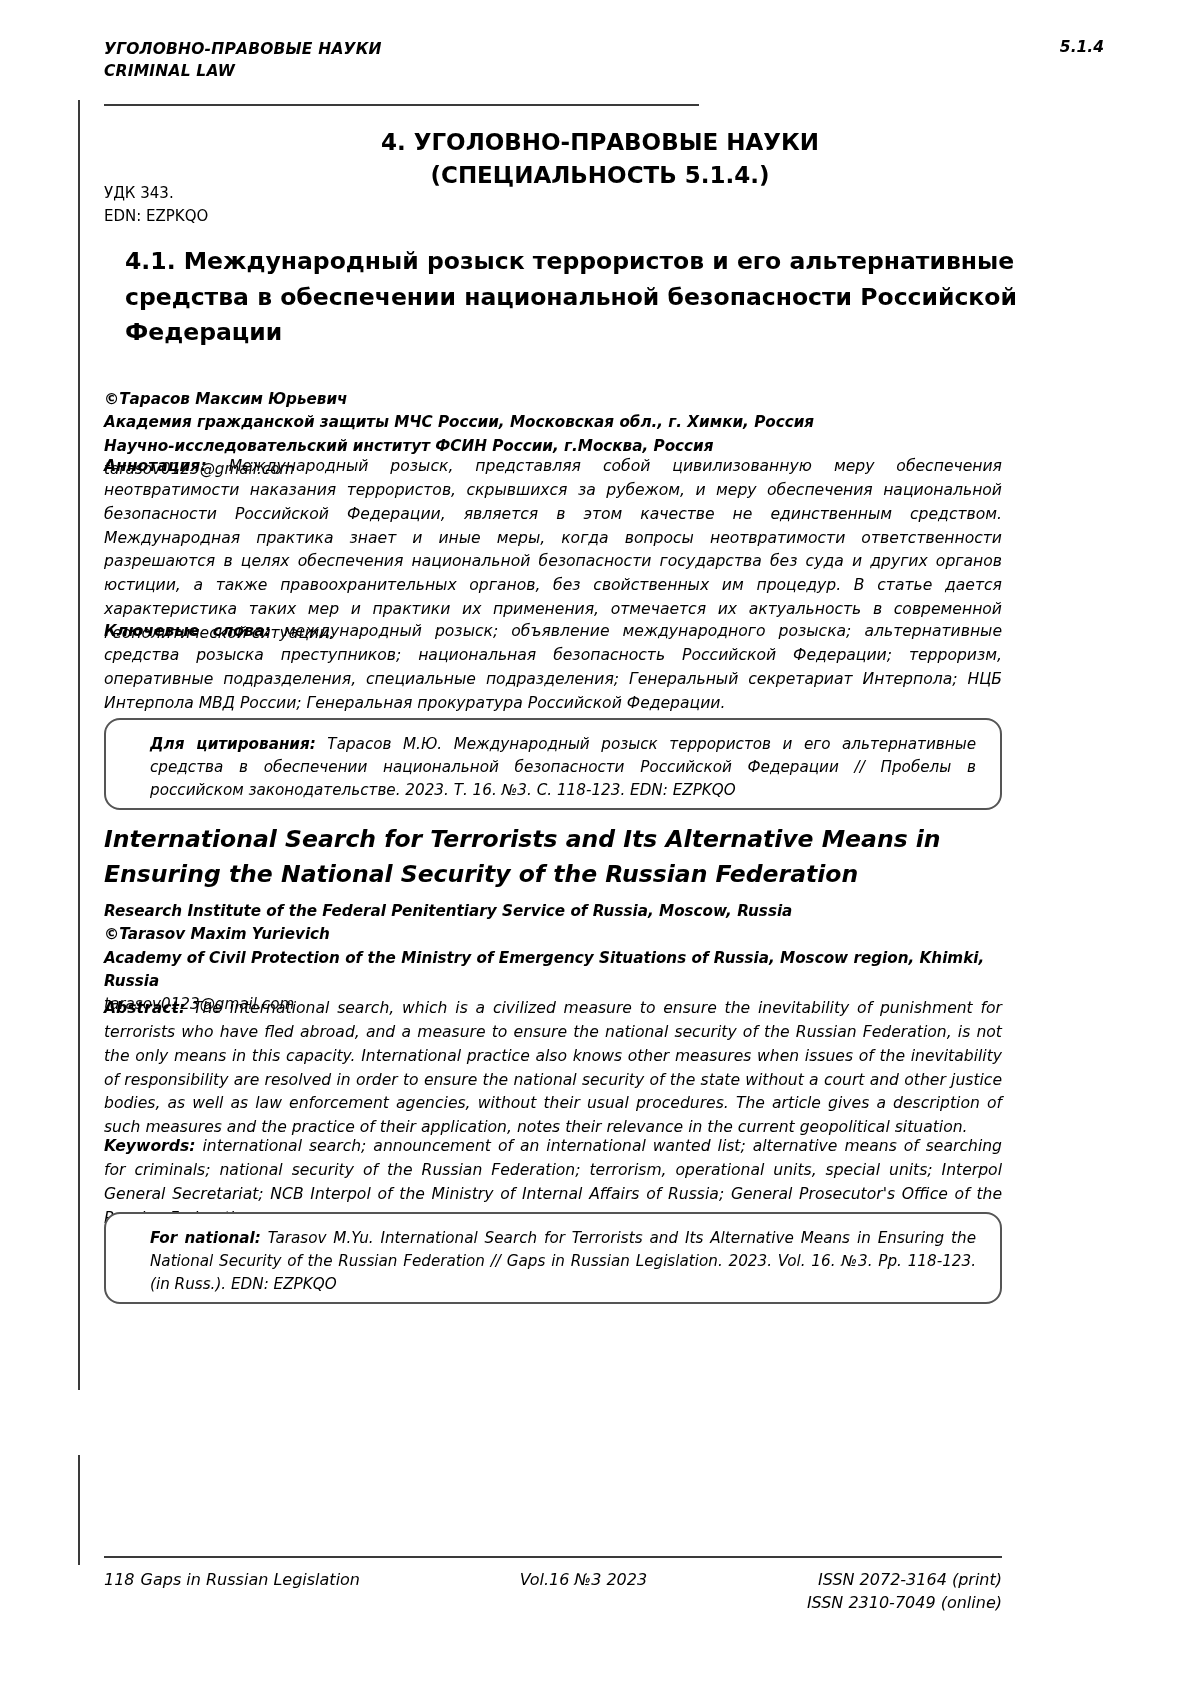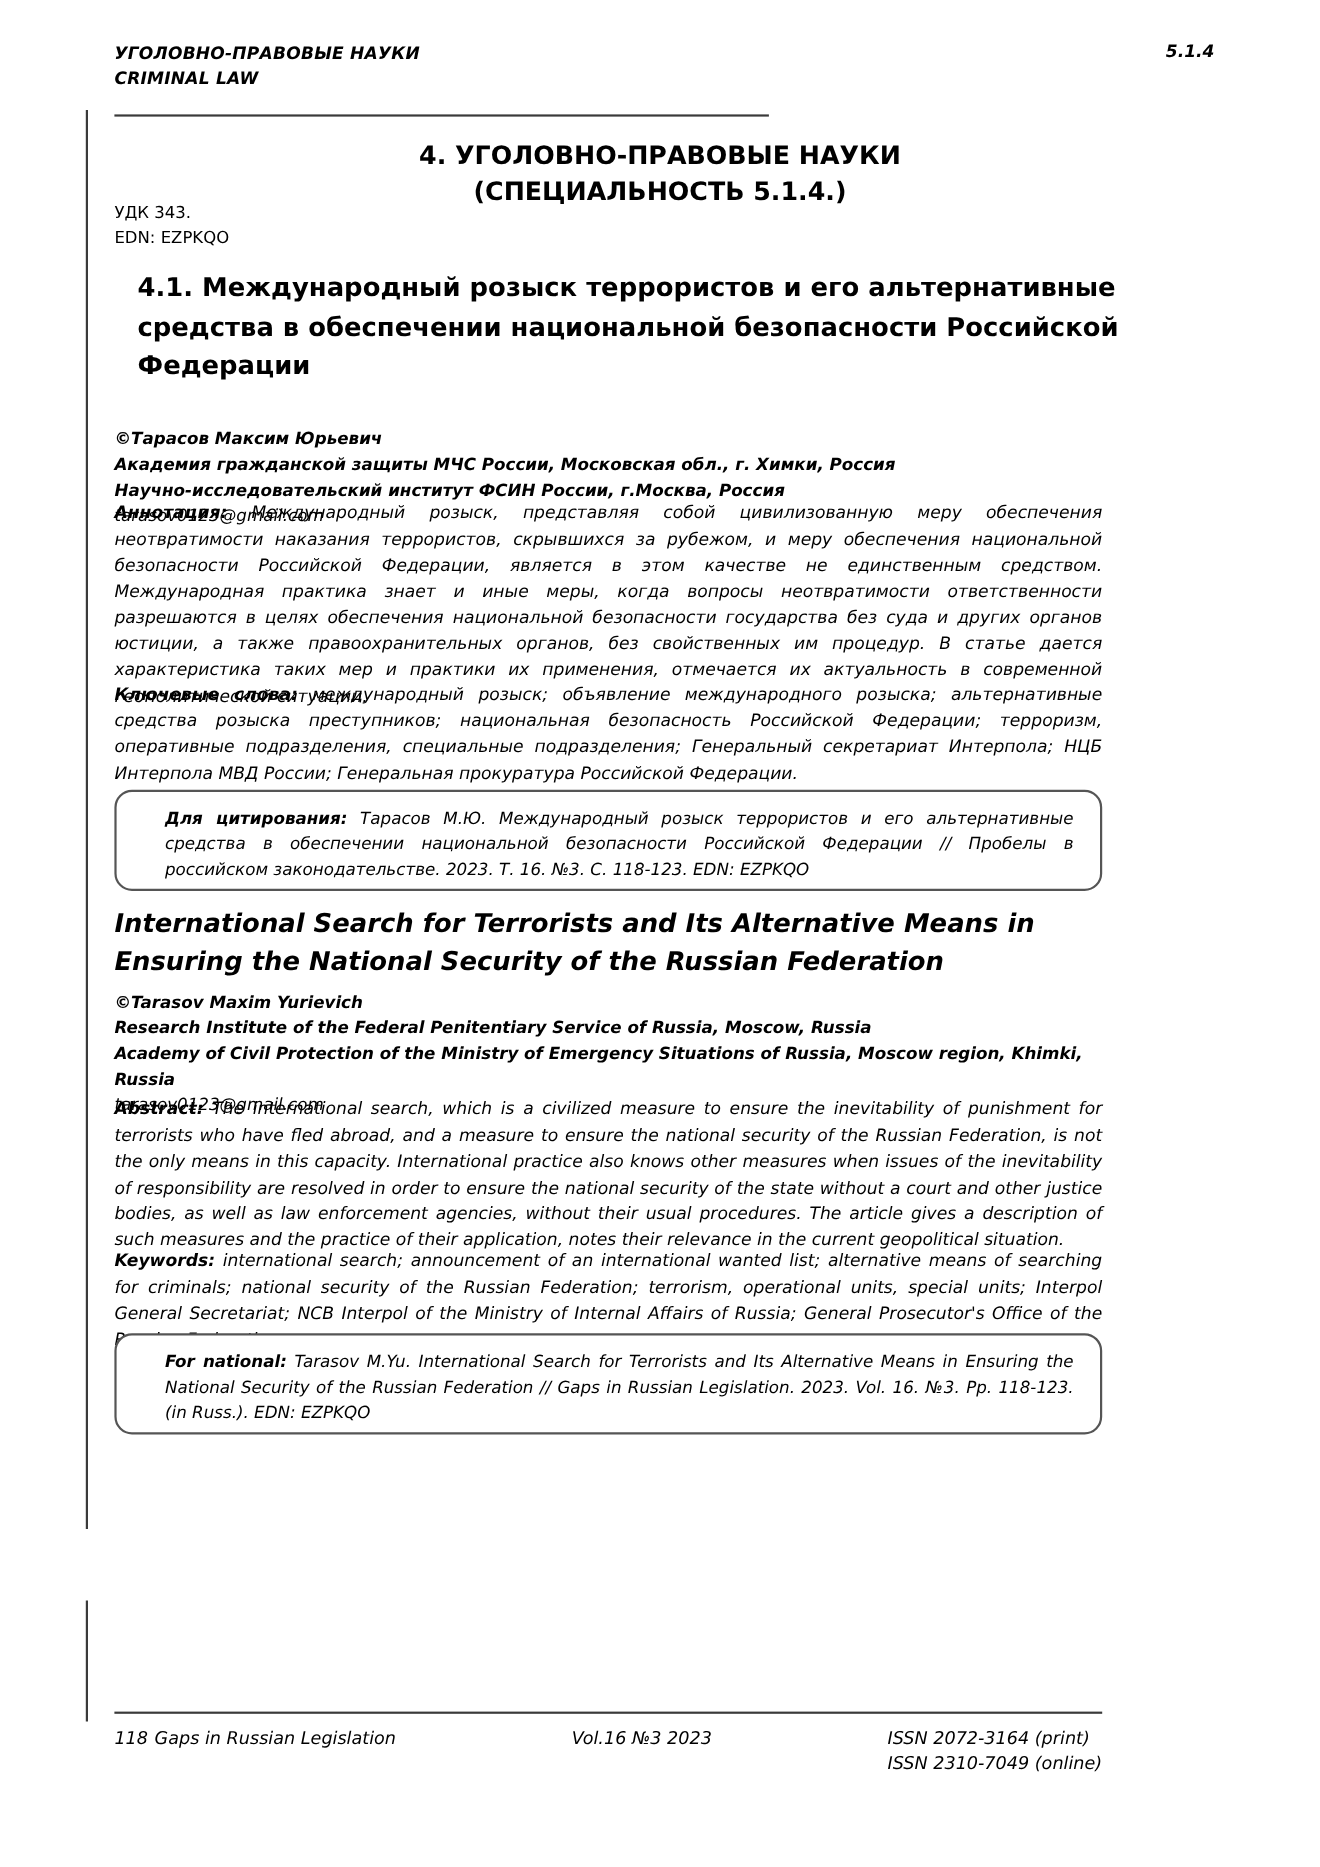--- a/index.html
+++ b/index.html
@@ -238,21 +238,21 @@
     top: 1568px;
     width: 898px;
     display: flex;
     justify-content: space-between;
     align-items: flex-start;
     font-style: italic;
     font-size: 16px;
     line-height: 1.45;
   }
   .footer-left { display: flex; gap: 6px; }
-  .footer-right { text-align: left; }
+  .footer-right { text-align: right; }
 </style>
 </head>
 <body>
 
 <div class="page">
 
   <div class="rule-left-top"></div>
   <div class="rule-left-bottom"></div>
 
   <div class="runhead">
@@ -293,22 +293,22 @@
 
   <div class="cite-box cite-ru">
     <div class="cite-inner">
       <span class="lead">Для цитирования:</span><span> Тарасов М.Ю. Международный розыск террористов и его альтернативные средства в обеспечении национальной безопасности Российской Федерации // Пробелы в российском законодательстве. 2023. Т. 16. №3. С. 118-123. EDN: EZPKQO</span>
     </div>
   </div>
 
   <div class="article-title-en">International Search for Terrorists and Its Alternative Means in Ensuring the National Security of the Russian Federation</div>
 
   <div class="authors-en">
+    <div class="b">Research Institute of the Federal Penitentiary Service of Russia, Moscow, Russia</div>
     <div class="b">©Tarasov Maxim Yurievich</div>
-    <div class="b">Research Institute of the Federal Penitentiary Service of Russia, Moscow, Russia</div>
     <div class="b">Academy of Civil Protection of the Ministry of Emergency Situations of Russia, Moscow region, Khimki, Russia</div>
     <div>tarasov0123@gmail.com</div>
   </div>
 
   <div class="abs-en">
     <span class="lead">Abstract:</span><span> The international search, which is a civilized measure to ensure the inevitability of punishment for terrorists who have fled abroad, and a measure to ensure the national security of the Russian Federation, is not the only means in this capacity. International practice also knows other measures when issues of the inevitability of responsibility are resolved in order to ensure the national security of the state without a court and other justice bodies, as well as law enforcement agencies, without their usual procedures. The article gives a description of such measures and the practice of their application, notes their relevance in the current geopolitical situation.</span>
   </div>
 
   <div class="kw-en">
     <span class="lead">Keywords:</span><span> international search; announcement of an international wanted list; alternative means of searching for criminals; national security of the Russian Federation; terrorism, operational units, special units; Interpol General Secretariat; NCB Interpol of the Ministry of Internal Affairs of Russia; General Prosecutor's Office of the Russian Federation.</span>

